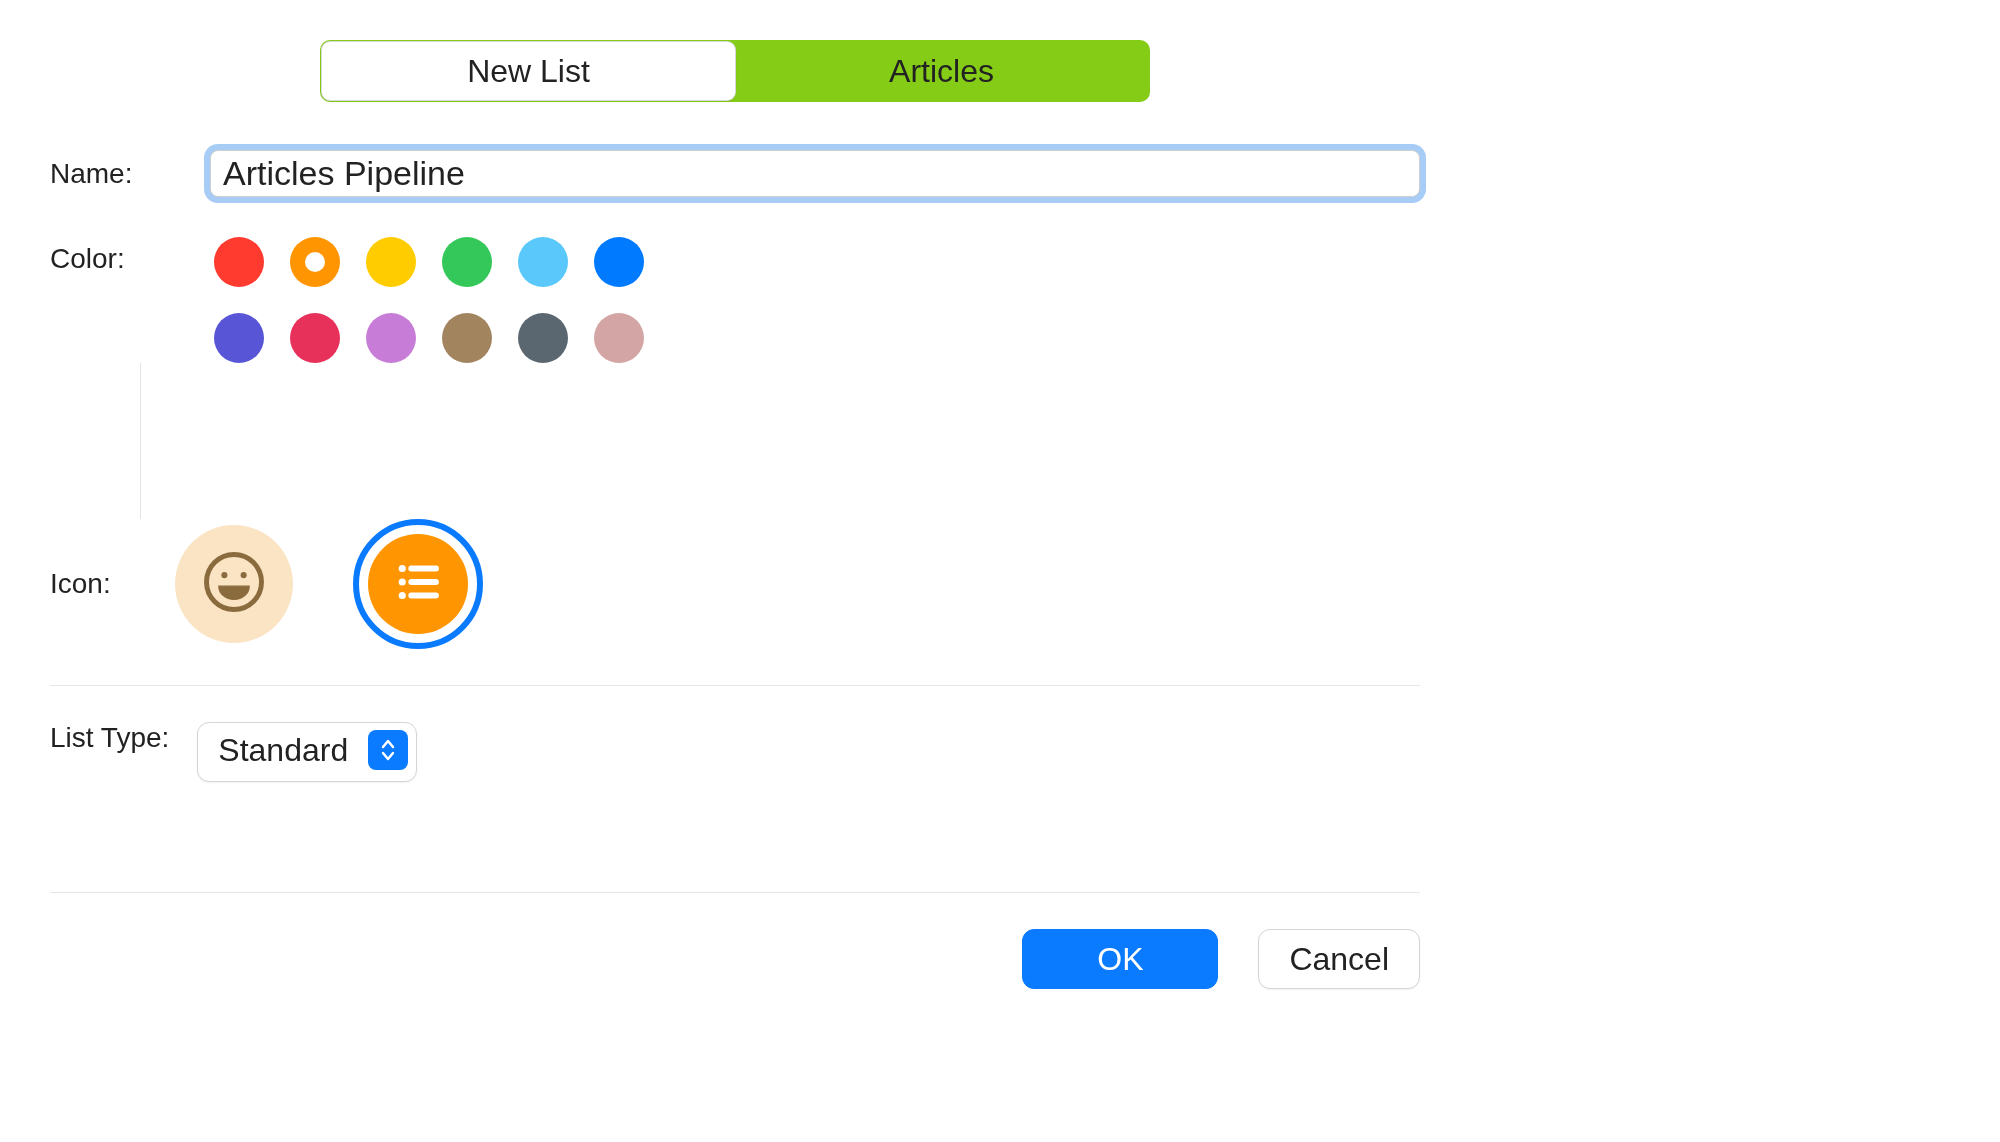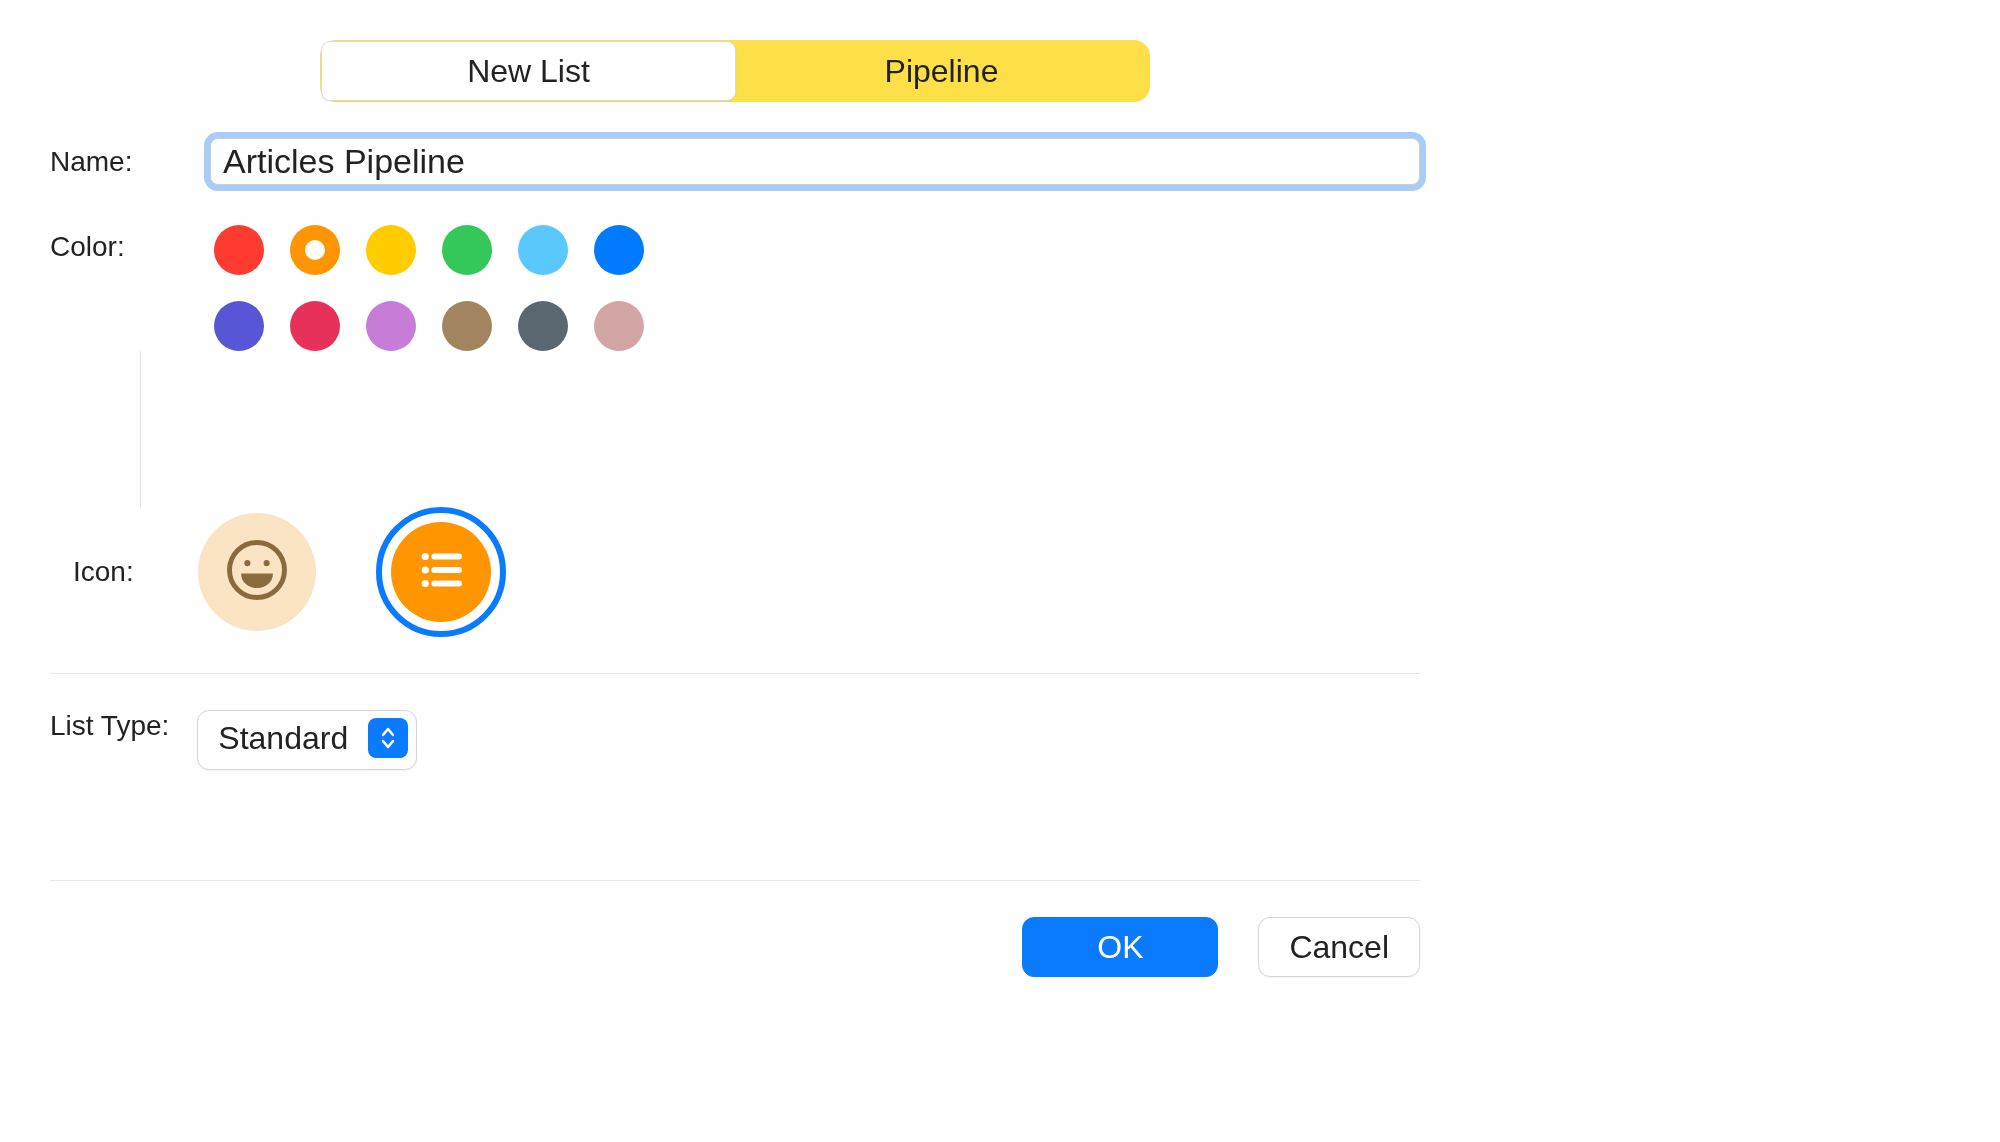--- a/index.html
+++ b/index.html
@@ -11,23 +11,23 @@
       font-family: -apple-system, BlinkMacSystemFont, "Segoe UI", "Helvetica Neue", Arial, sans-serif;
       background: #ffffff;
       padding: 40px 50px 50px 50px;
       width: 1470px;
       color: #2a2a2a;
     }
     
     .tabs {
       display: flex;
       width: 830px;
-      margin: 0 auto 36px auto;
-      border-radius: 16px;
-      background: #fde047;
+      margin: 0 auto 48px auto;
+      border-radius: 10px;
+      background: #84cc16;
       padding: 2px;
     }
     .tab {
       flex: 1 1 50%;
       height: 58px;
       display: flex;
       align-items: center;
       justify-content: center;
       font-size: 32px;
       color: #222;
@@ -105,21 +105,21 @@
       width: 1px;
       height: 156px;
       background: #e3e3e3;
       margin: 0 50px 0 90px;
     }
     .icon-section {
       display: flex;
       align-items: center;
       gap: 60px;
     }
-    .icon-section .label { margin-right: 4px; margin-left: 23px; }
+    .icon-section .label { margin-right: 4px; }
     .icon-btn {
       width: 118px;
       height: 118px;
       border-radius: 50%;
       display: flex;
       align-items: center;
       justify-content: center;
       cursor: pointer;
     }
     .emoji-btn {
@@ -216,21 +216,21 @@
     .btn-primary span { font-weight: 500; }
   </style>
 </head>
 <body>
 
 <div class="tabs">
   <div class="tab active">
     <span>New List</span>
   </div>
   <div class="tab">
-    <span>Pipeline</span>
+    <span>Articles</span>
   </div>
 </div>
 
 <div class="row">
   <div class="label name-label">Name:</div>
   <input class="name-input" type="text" value="Articles Pipeline" style="">
 </div>
 
 <div class="ci-row">
   <div class="color-section">

